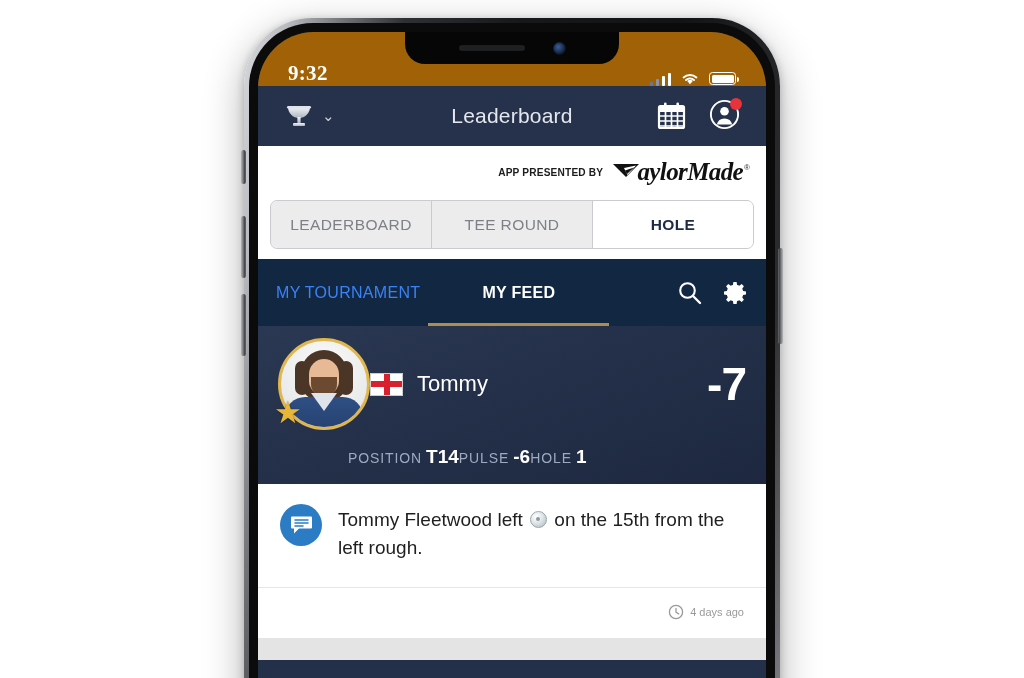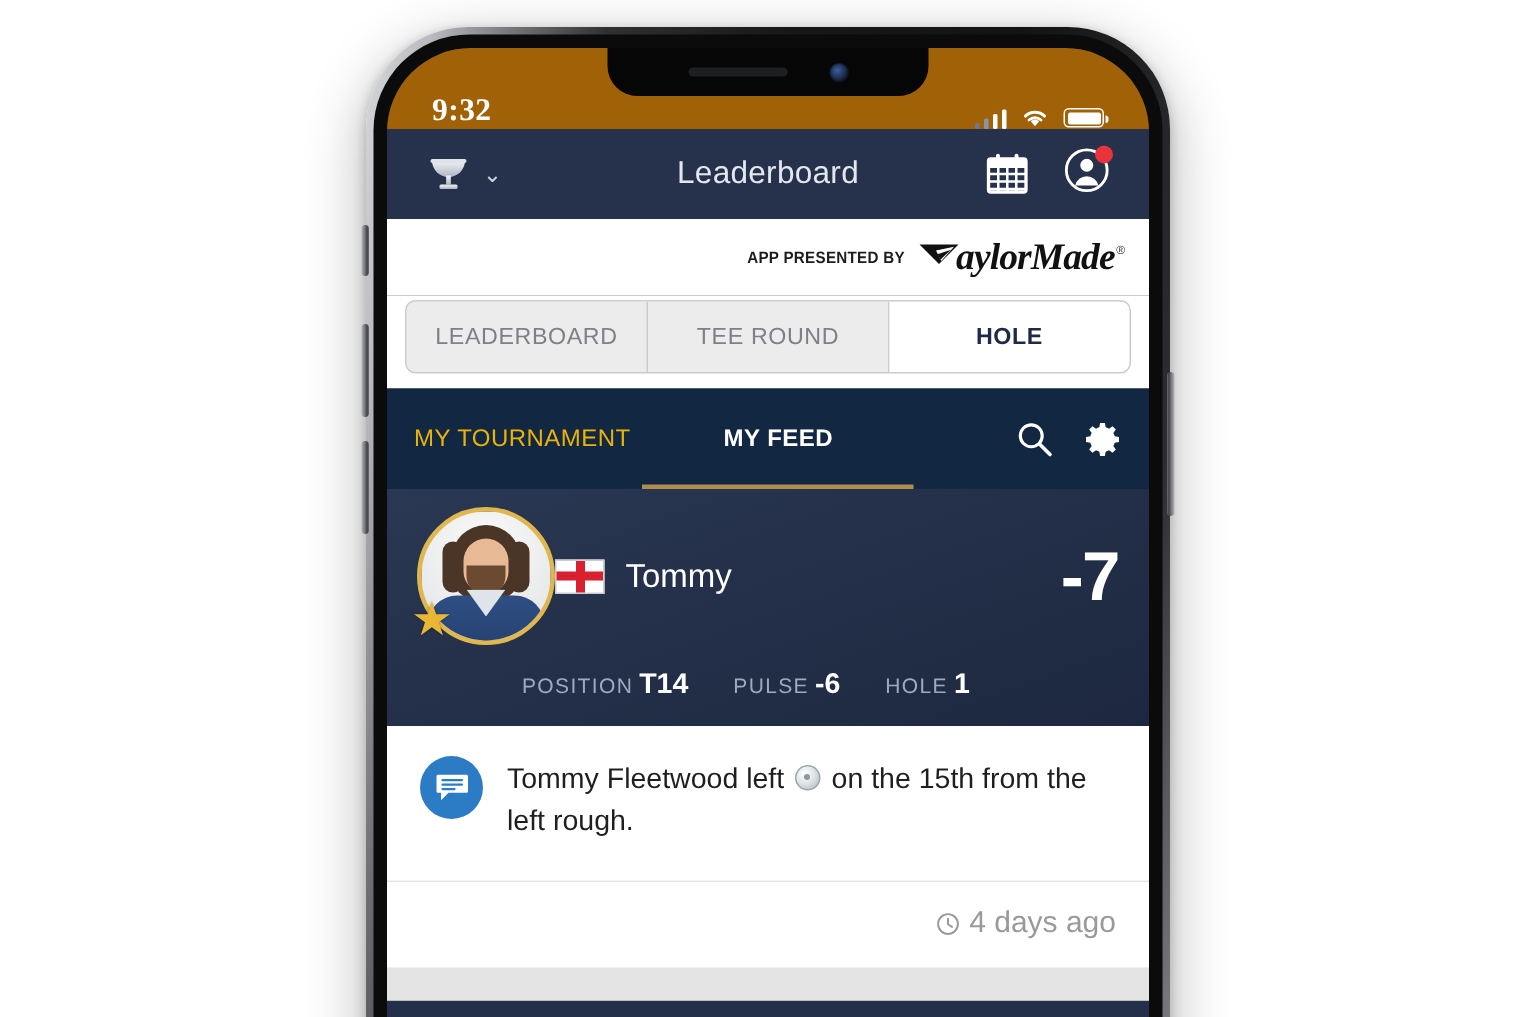--- a/index.html
+++ b/index.html
@@ -130,21 +130,21 @@
 
   
   #subtabs {
     background: #122742; height: 67px; display: flex; align-items: center;
     padding: 0 18px; position: relative;
   }
   .subtab {
     font-size: 16px; letter-spacing: .3px; position: relative; height: 100%;
     display: flex; align-items: center;
   }
-  #st-tournament { color: #eab308; text-align: right; }
+  #st-tournament { color: #3b82f6; text-align: right; }
   #st-feed { color: #fff; font-weight: bold; margin-left: 62px; }
   #st-feed::after {
     content: ""; position: absolute; left: -54px; right: -54px; bottom: 0;
     height: 3px; background: #b08d4f;
   }
   #subtab-icons { margin-left: auto; display: flex; align-items: center; gap: 20px; }
 
   
   #player {
     background: linear-gradient(160deg,#2b3853 0%, #243049 45%, #1d2740 100%);
@@ -184,40 +184,40 @@
   #flag {
     width: 33px; height: 23px; background:#fff; position: relative; flex:none;
     border: 1px solid #c8ccd3;
   }
   #flag::before { content:""; position:absolute; left:0; right:0; top:50%;
                   transform:translateY(-50%); height:6px; background:#d8202f; }
   #flag::after  { content:""; position:absolute; top:0; bottom:0; left:50%;
                   transform:translateX(-50%); width:6px; background:#d8202f; }
   #pname { color:#fff; font-size: 22px; line-height: 1.25; }
   #score { color:#fff; font-size: 46px; font-weight: bold; letter-spacing:-1px; margin-left: 10px; }
-  #stats { display:flex; align-items:center; gap: 30px; margin: 16px 0 2px 70px; }
+  #stats { display:flex; align-items:center; margin: 16px 0 2px 70px; }
   .stat { font-size: 14px; color:#9daabf; letter-spacing: .9px; }
   .stat b { color:#fff; font-size: 19px; letter-spacing: 0; margin-left:4px; }
 
   
   #feed { background:#fff; }
   #feed-item { display:flex; gap:16px; padding: 20px 22px 26px 22px; }
   #chat-icon {
     width: 42px; height: 42px; border-radius: 50%; background:#2b7cc4;
     flex:none; display:flex; align-items:center; justify-content:center;
   }
   #feed-text { font-size: 19px; color:#1f1f1f; line-height: 1.45; padding-top: 2px; }
   #ball { display:inline-block; width:17px; height:17px; border-radius:50%;
           background: radial-gradient(circle at 35% 32%, #fff 0%, #dfe6e8 45%, #aab6ba 100%);
           border:1px solid #9aa7ab; vertical-align:-2px; margin: 0 2px; position:relative; }
   #ball::after { content:""; position:absolute; left:5px; top:5px; width:4px; height:4px;
                  border-radius:50%; background:#8c9a9f; }
   #feed-divider { height:1px; background:#e6e6e6; margin: 0; }
   #feed-meta { display:flex; align-items:center; justify-content:flex-end; gap:6px;
-               padding: 16px 22px 18px 22px; color:#9a9a9a; font-size: 20px; }
+               padding: 16px 22px 18px 22px; color:#9a9a9a; font-size: 11px; }
   #feed-bottom { height: 22px; background:#e4e4e4; }
 </style>
 </head>
 <body>
 
 <div id="stage">
 
   <div id="phone">
     <div id="phone-inner">
 

